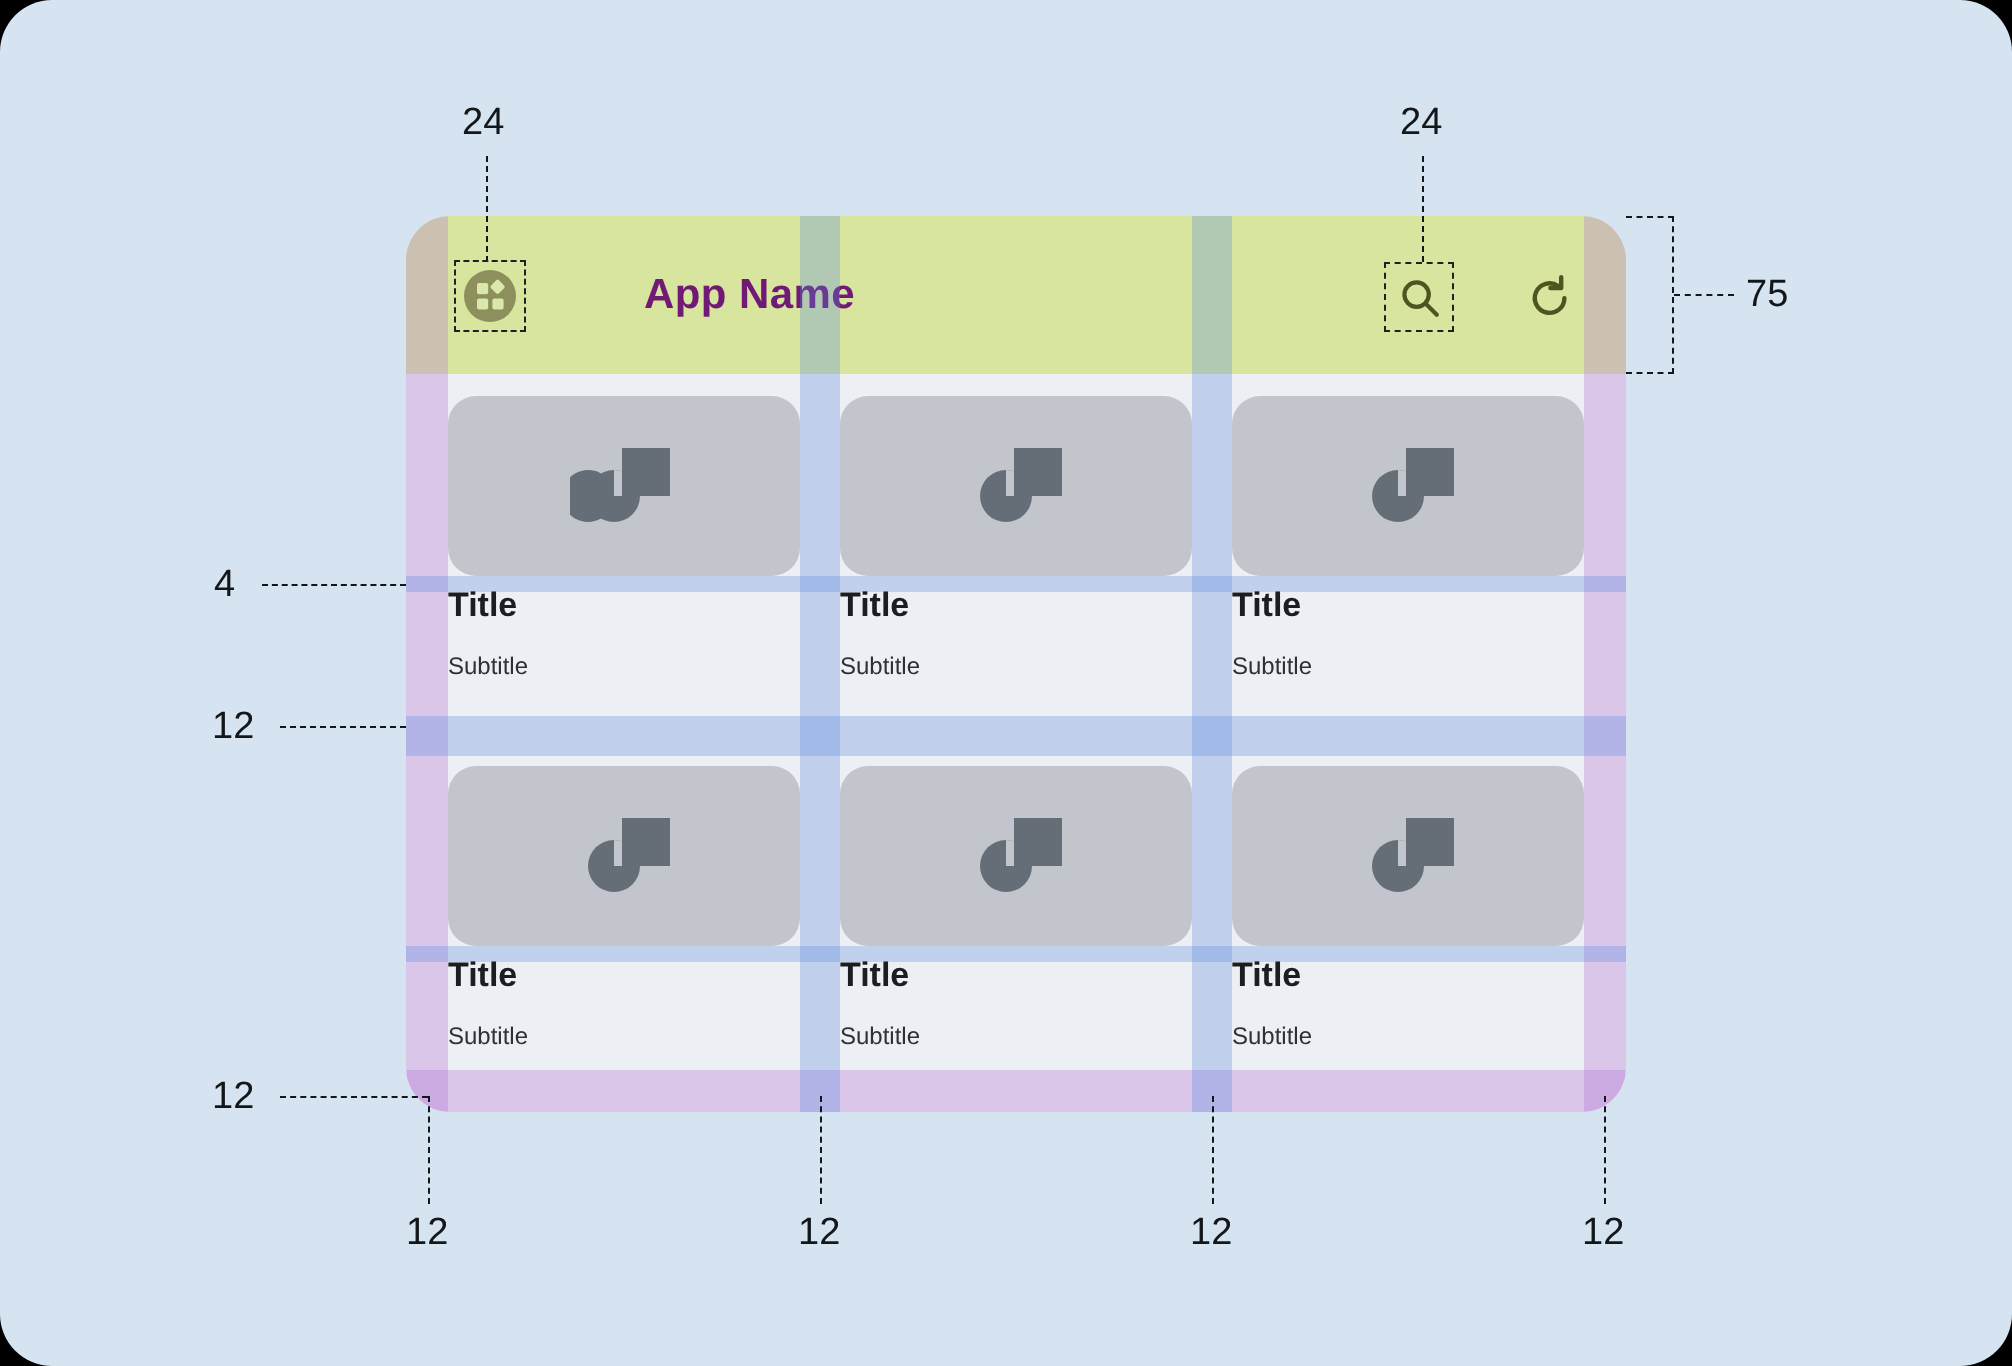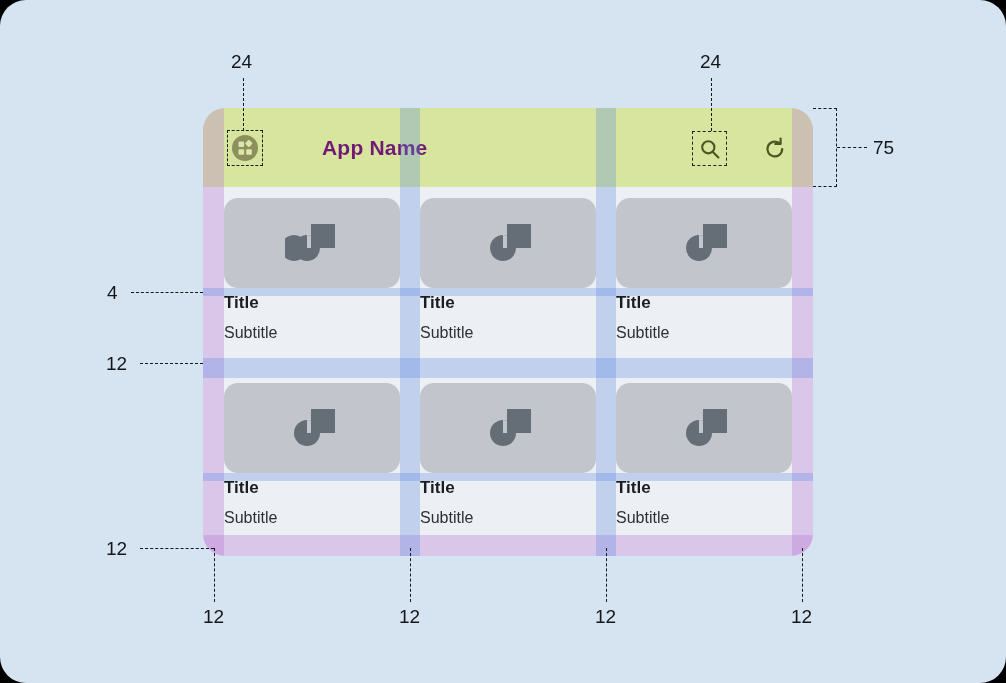--- a/index.html
+++ b/index.html
@@ -125,21 +125,21 @@
     font-size: 17px;
     font-weight: 700;
     color: #1a1d21;
     line-height: 22px;
     white-space: nowrap;
   }
   .card-subtitle {
     position: absolute;
     left: 0;
     top: 125px;
-    font-size: 16px;
+    font-size: 12px;
     font-weight: 400;
     color: #2d3136;
     line-height: 20px;
     white-space: nowrap;
   }
 
   
   .overlay {
     position: absolute;
     pointer-events: none;

